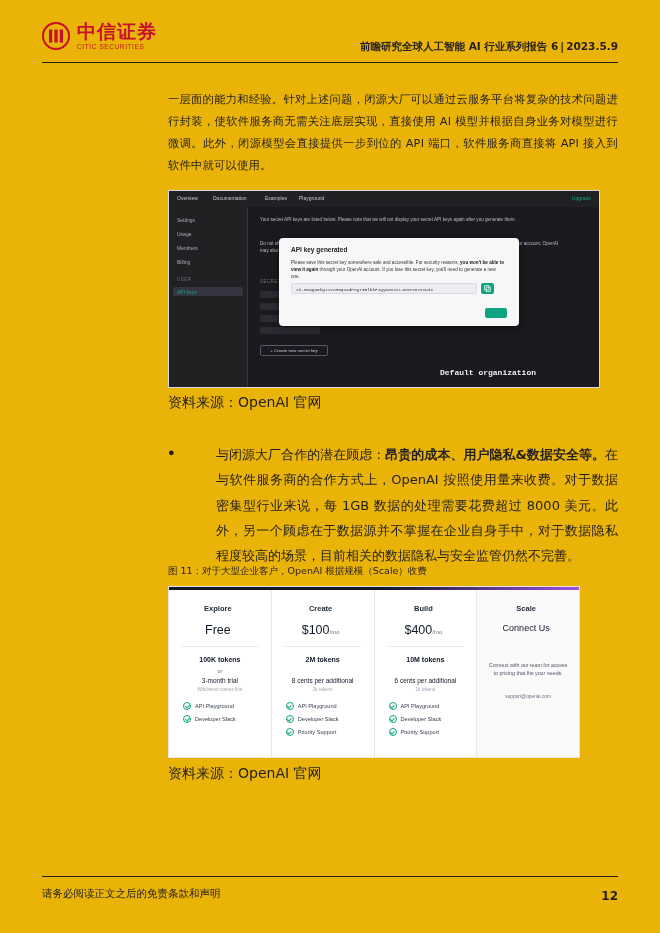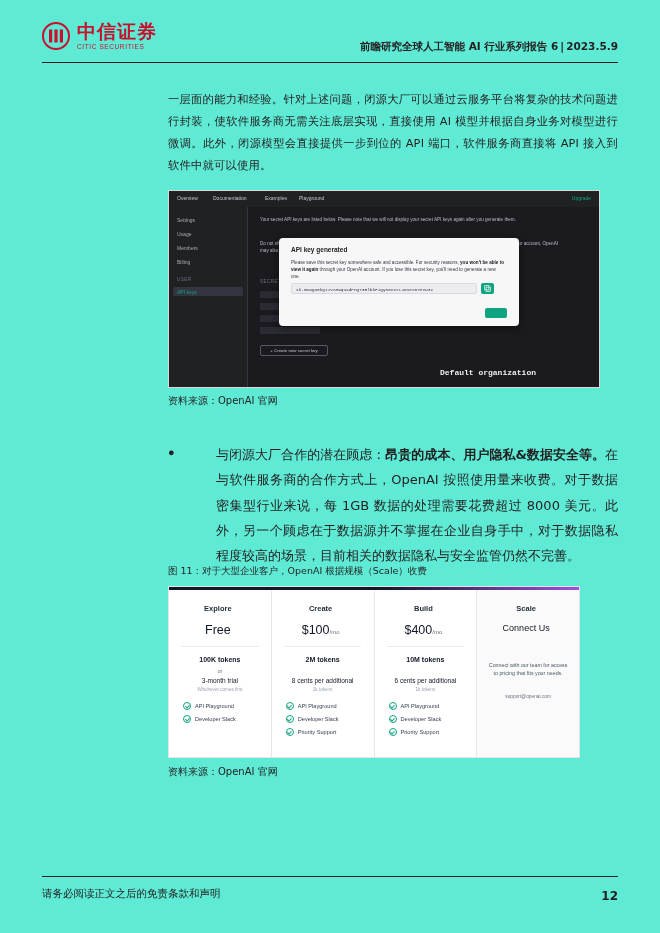--- a/index.html
+++ b/index.html
@@ -12,21 +12,21 @@
     height: 933px;
     font-family: "Liberation Sans", sans-serif;
     color: #231f20;
     position: relative;
     overflow: hidden;
   }
   .page {
     position: relative;
     width: 660px;
     height: 933px;
-    background: #5eead4;
+    background: #eab308;
     box-sizing: border-box;
   }
 
   
   .header {
     position: absolute;
     left: 0;
     top: 0;
     width: 660px;
     height: 70px;
@@ -102,21 +102,21 @@
 
   
   .fig-title {
     font-family: "DejaVu Sans", sans-serif;
     font-size: 9.5px;
     color: #231f20;
     margin: 0;
   }
   .fig-source {
     font-family: "DejaVu Sans", sans-serif;
-    font-size: 10px;
+    font-size: 14px;
     color: #231f20;
     margin: 0;
   }
 
   
   .fig10-wrap {
     position: absolute;
     left: 168px;
     top: 182px;
     width: 450px;

